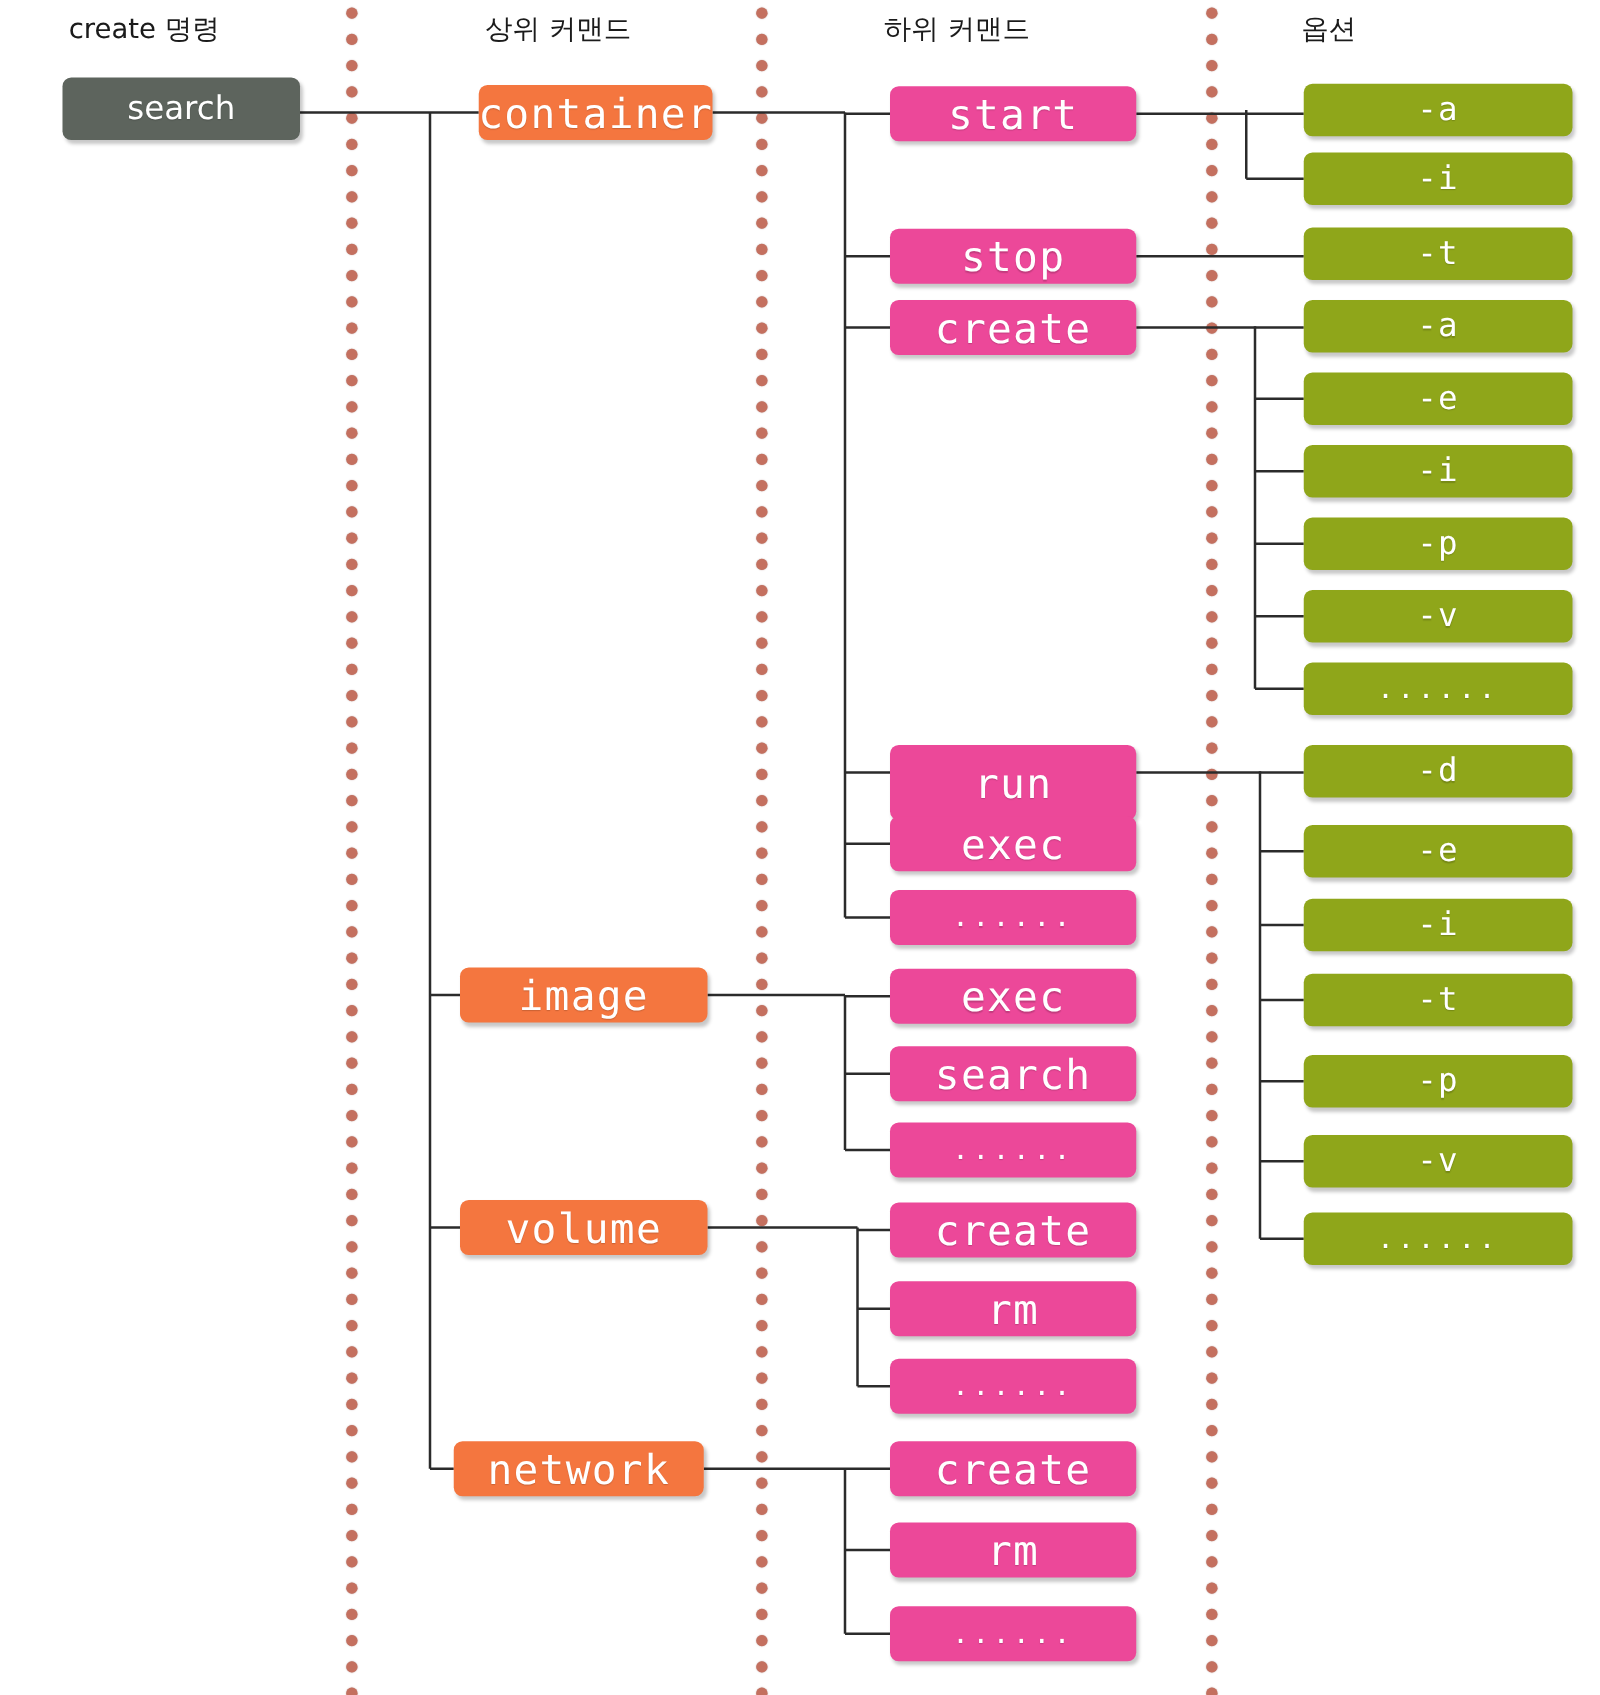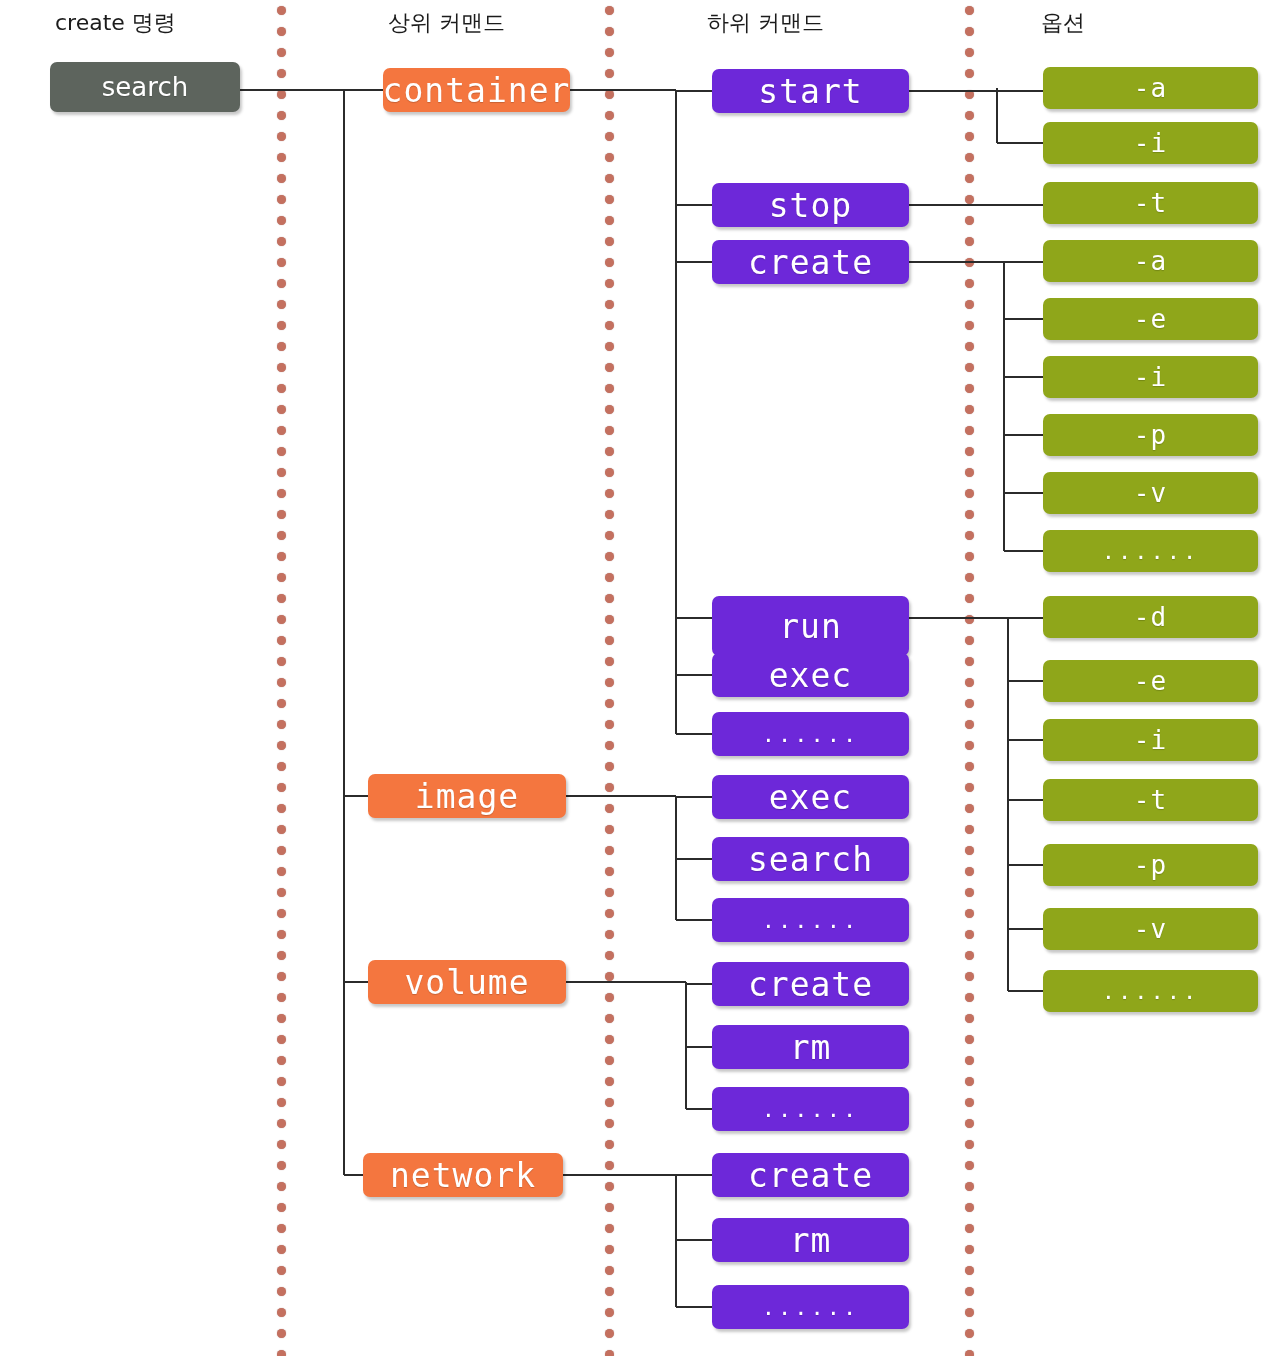--- a/index.html
+++ b/index.html
@@ -64,21 +64,21 @@
   .node.root{
     background:#5d645d;
     font-family:"DejaVu Sans", sans-serif;
     font-size:26px;
     letter-spacing:0px;
   }
   .node.cmd{
     background:#f4763f;
   }
   .node.sub{
-    background:#6d28d9;
+    background:#ec4899;
   }
   .node.opt{
     background:#8fa61a;
     font-size:26px;
   }
   .node.dots{
     letter-spacing:3px;
     font-size:22px;
   }
 </style>

